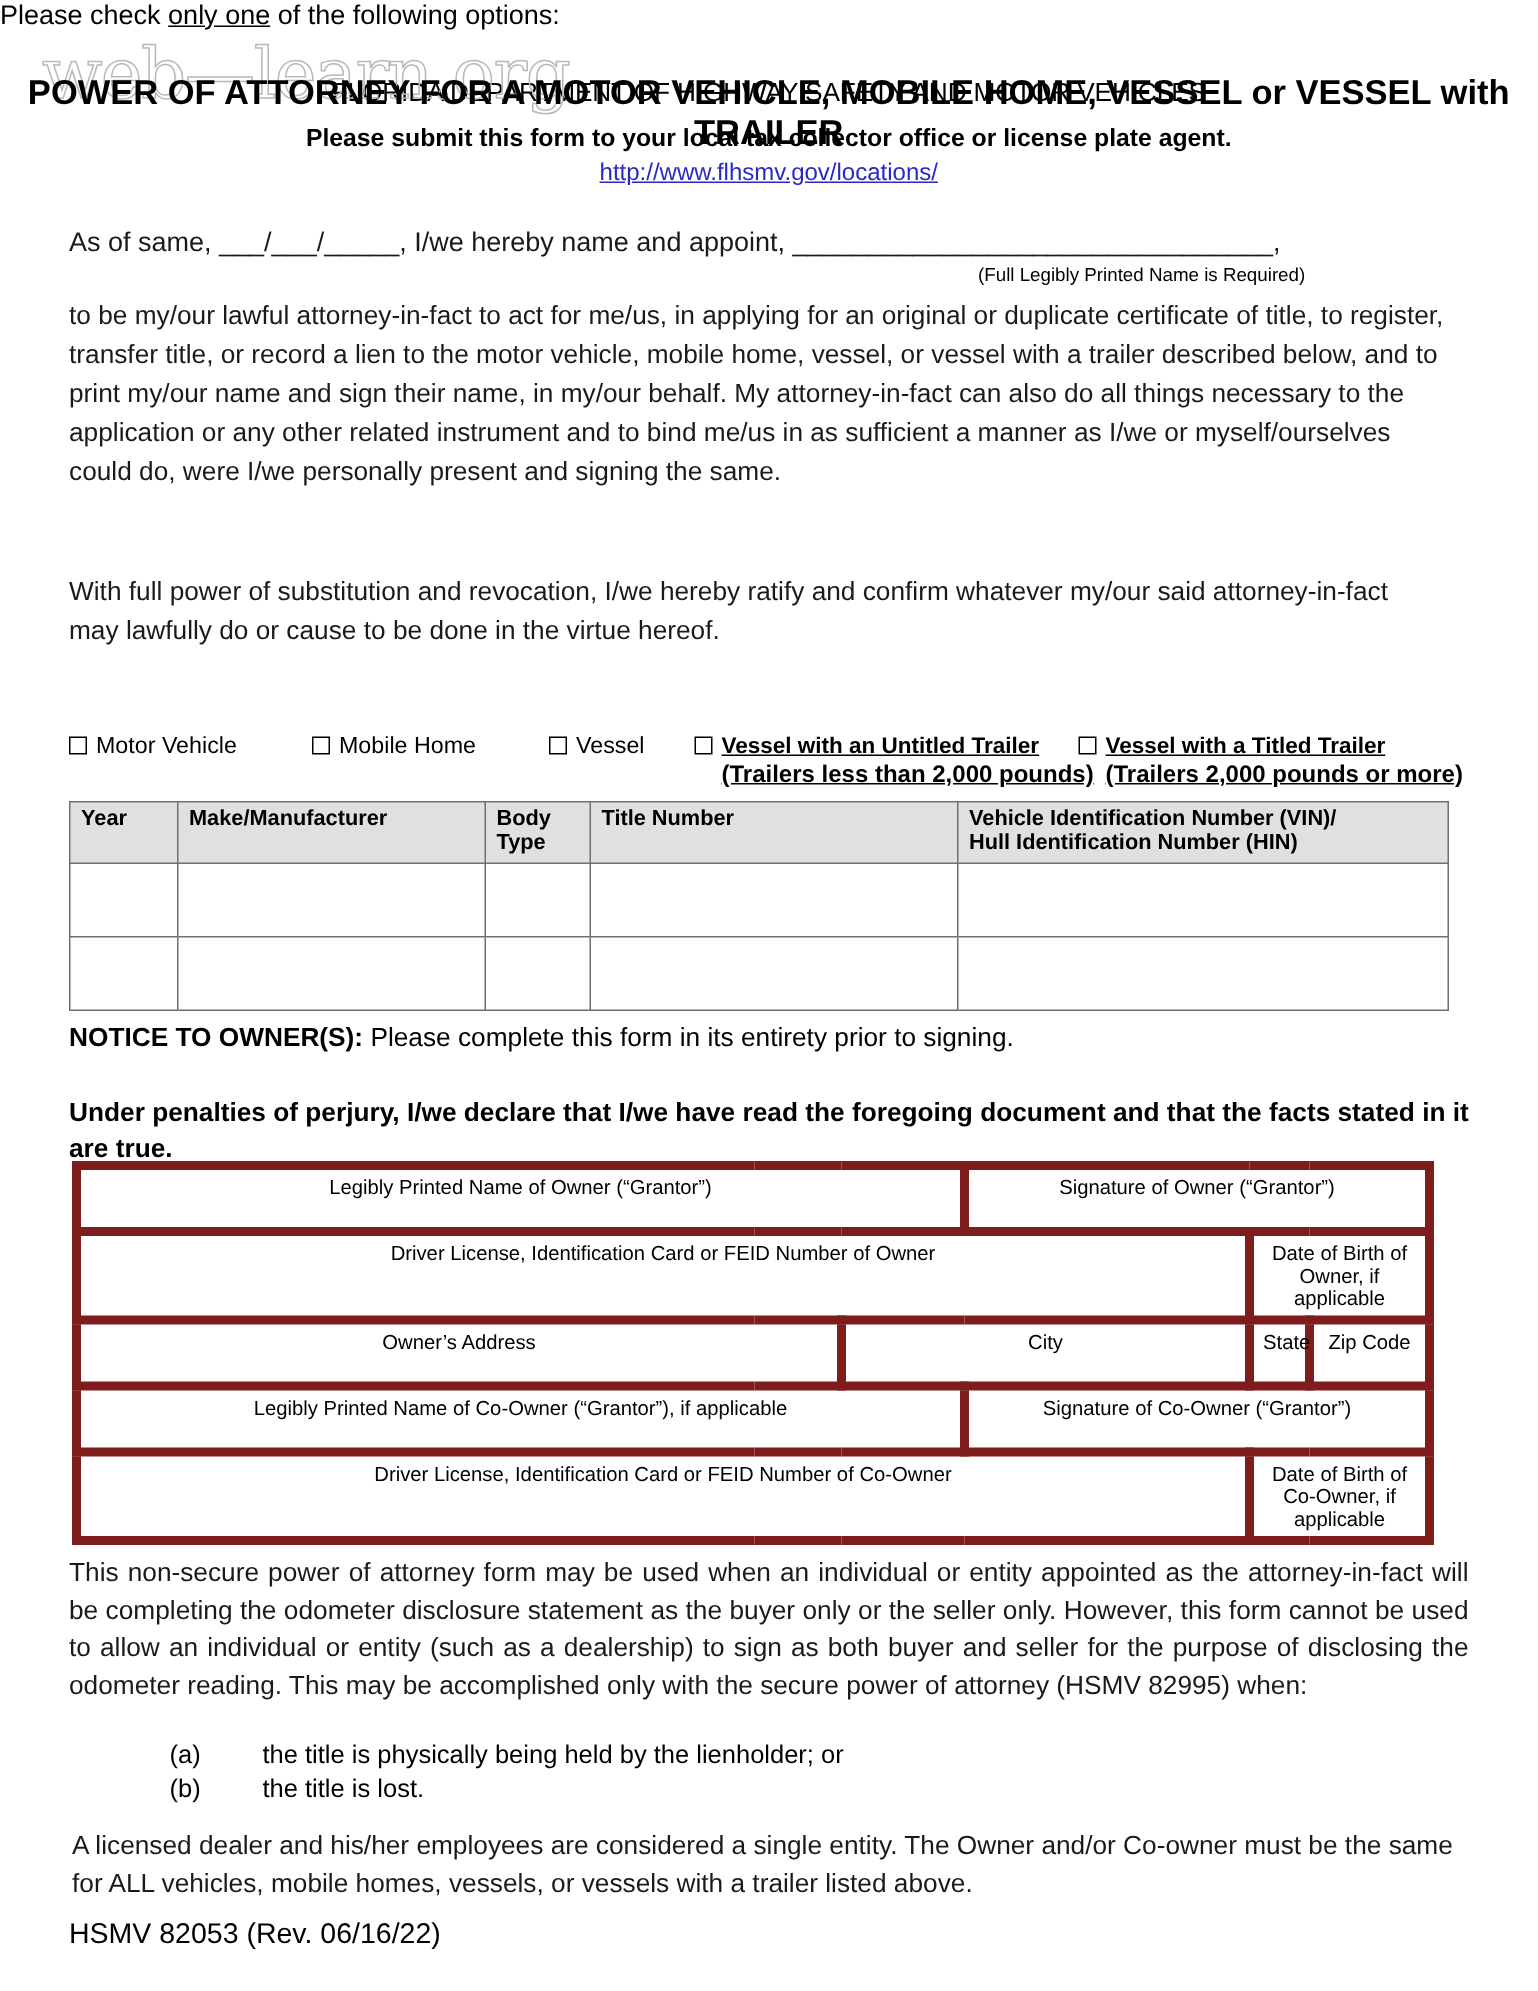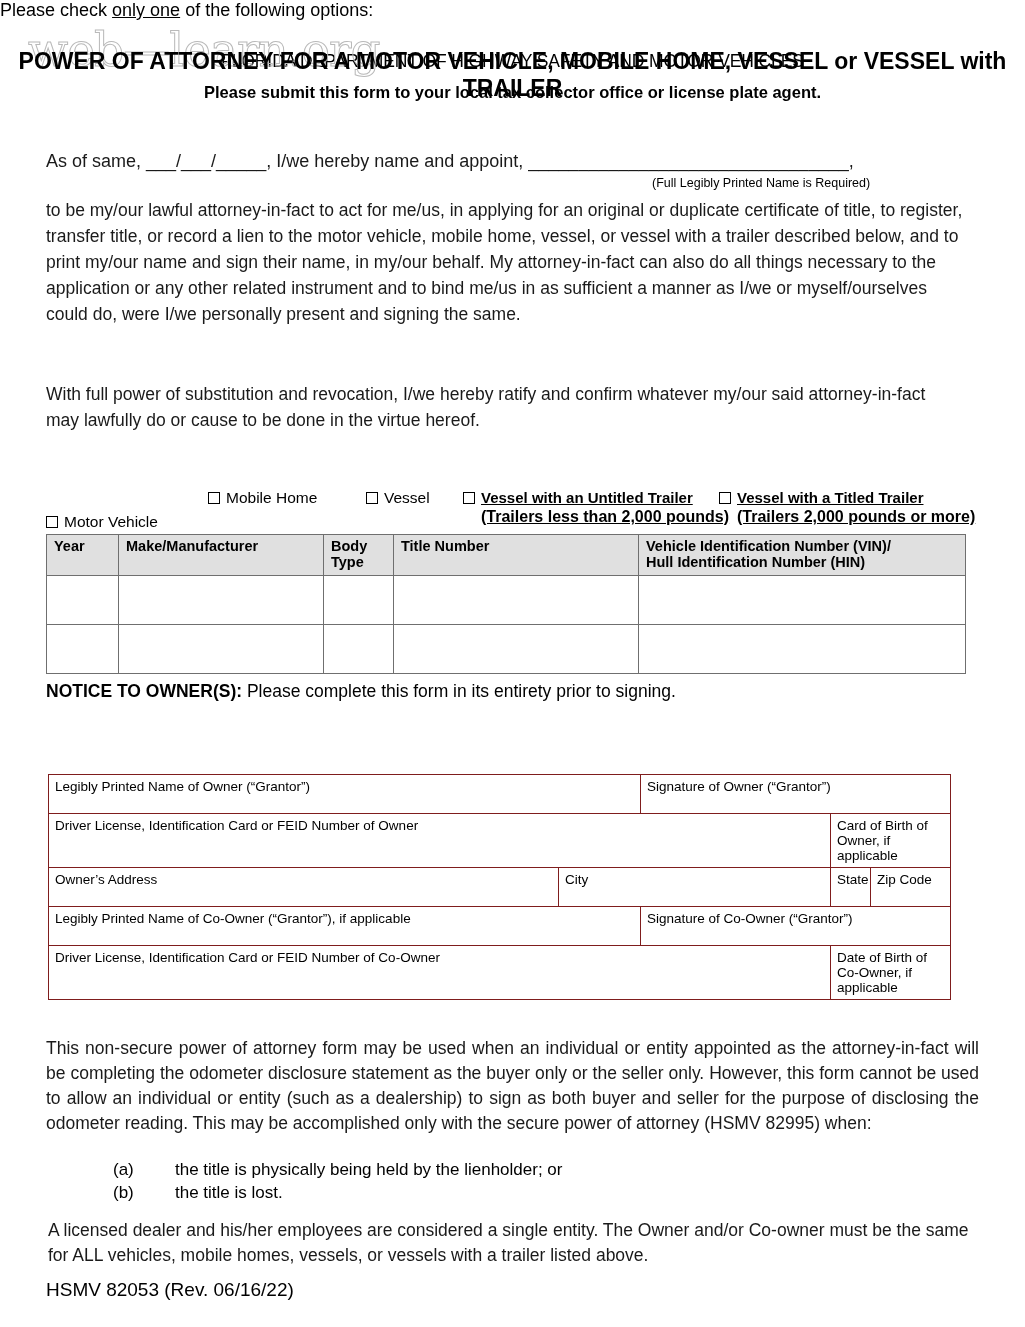--- a/index.html
+++ b/index.html
@@ -199,26 +199,27 @@
   
   #owner-table {
     position: absolute;
     left: 48px;
     top: 774px;
     width: 902px;
     border-collapse: collapse;
     table-layout: fixed;
   }
   #owner-table td {
-    border: 1px solid #7f1d1d;
+    border: 6px solid #7f1d1d;
     padding: 4px 6px;
     vertical-align: top;
     font-size: 13.5px;
     height: 30px;
     line-height: 15px;
+    text-align: center;
   }
 
   
   #para3 {
     left: 46px;
     top: 1036px;
     width: 933px;
     text-align: justify;
     line-height: 25px;
   }
@@ -247,33 +248,34 @@
 </head>
 <body>
 
 <div id="page">
 
   <div id="watermark">web—learn.org</div>
 
   <div id="agency-line" class="hdr">FLORIDA DEPARTMENT OF HIGHWAY SAFETY AND MOTOR VEHICLES</div>
   <div id="form-title" class="hdr">POWER OF ATTORNEY FOR A MOTOR VEHICLE, MOBILE HOME, VESSEL or VESSEL with TRAILER</div>
   <div id="submit-line" class="hdr">Please submit this form to your local tax collector office or license plate agent.</div>
+  <div id="locations-link" class="hdr">http://www.flhsmv.gov/locations/</div>
 
   <div id="asof-line" class="body-text">As of same,  ___/___/_____,  I/we hereby name and appoint, ________________________________,</div>
   <div id="fullname-caption">(Full Legibly Printed Name is Required)</div>
 
   <div id="para1" class="body-text">to be my/our lawful attorney-in-fact to act for me/us, in applying for an original or duplicate certificate of title, to register, transfer title, or record a lien to the motor vehicle, mobile home, vessel, or vessel with a trailer described below, and to print my/our name and sign their name, in my/our behalf.  My attorney-in-fact can also do all things necessary to the application or any other related instrument and to bind me/us in as sufficient a manner as I/we or myself/ourselves could do, were I/we personally present and signing the same.</div>
   <div id="para2" class="body-text">With full power of substitution and revocation, I/we hereby ratify and confirm whatever my/our said attorney-in-fact may lawfully do or cause to be done in the virtue hereof.</div>
 
   <div id="check-instruction">
     <span>Please check </span><u>only one</u><span> of the following options:</span>
   </div>
 
   <div id="options-row">
-    <div class="opt" style="left:0px;margin-top:24px;">
+    <div class="opt" style="left:0px;">
       <span class="cbox"></span><span class="opt-label">Motor Vehicle</span>
     </div>
     <div class="opt" style="left:162px;">
       <span class="cbox"></span><span class="opt-label">Mobile Home</span>
     </div>
     <div class="opt" style="left:320px;">
       <span class="cbox"></span><span class="opt-label">Vessel</span>
     </div>
     <div class="opt" style="left:417px;">
       <span class="cbox"></span><span class="opt-label bold">Vessel with an Untitled Trailer</span>
@@ -323,38 +325,39 @@
         <td></td>
         <td></td>
       </tr>
     </tbody>
   </table>
 
   <div id="notice">
     <span class="lead">NOTICE TO OWNER(S):</span><span>  Please complete this form in its entirety prior to signing.</span>
   </div>
 
+  <div id="perjury">Under penalties of perjury, I/we declare that I/we have read the foregoing document and that the facts stated in it are true.</div>
 
   <table id="owner-table">
     <colgroup>
       <col style="width:452px">
         <col style="width:58px">
         <col style="width:82px">
         <col style="width:190px">
         <col style="width:40px">
         <col style="width:80px">
     </colgroup>
     <tbody>
       <tr>
         <td colspan="3">Legibly Printed Name of Owner (“Grantor”)</td>
         <td colspan="3">Signature of Owner (“Grantor”)</td>
       </tr>
       <tr>
         <td colspan="4">Driver License, Identification Card or FEID Number of Owner</td>
-        <td colspan="2">Card of Birth of Owner, if applicable</td>
+        <td colspan="2">Date of Birth of Owner, if applicable</td>
       </tr>
       <tr>
         <td colspan="2">Owner’s Address</td>
         <td colspan="2">City</td>
         <td>State</td>
         <td>Zip Code</td>
       </tr>
       <tr>
         <td colspan="3">Legibly Printed Name of Co-Owner (“Grantor”), if applicable</td>
         <td colspan="3">Signature of Co-Owner (“Grantor”)</td>

